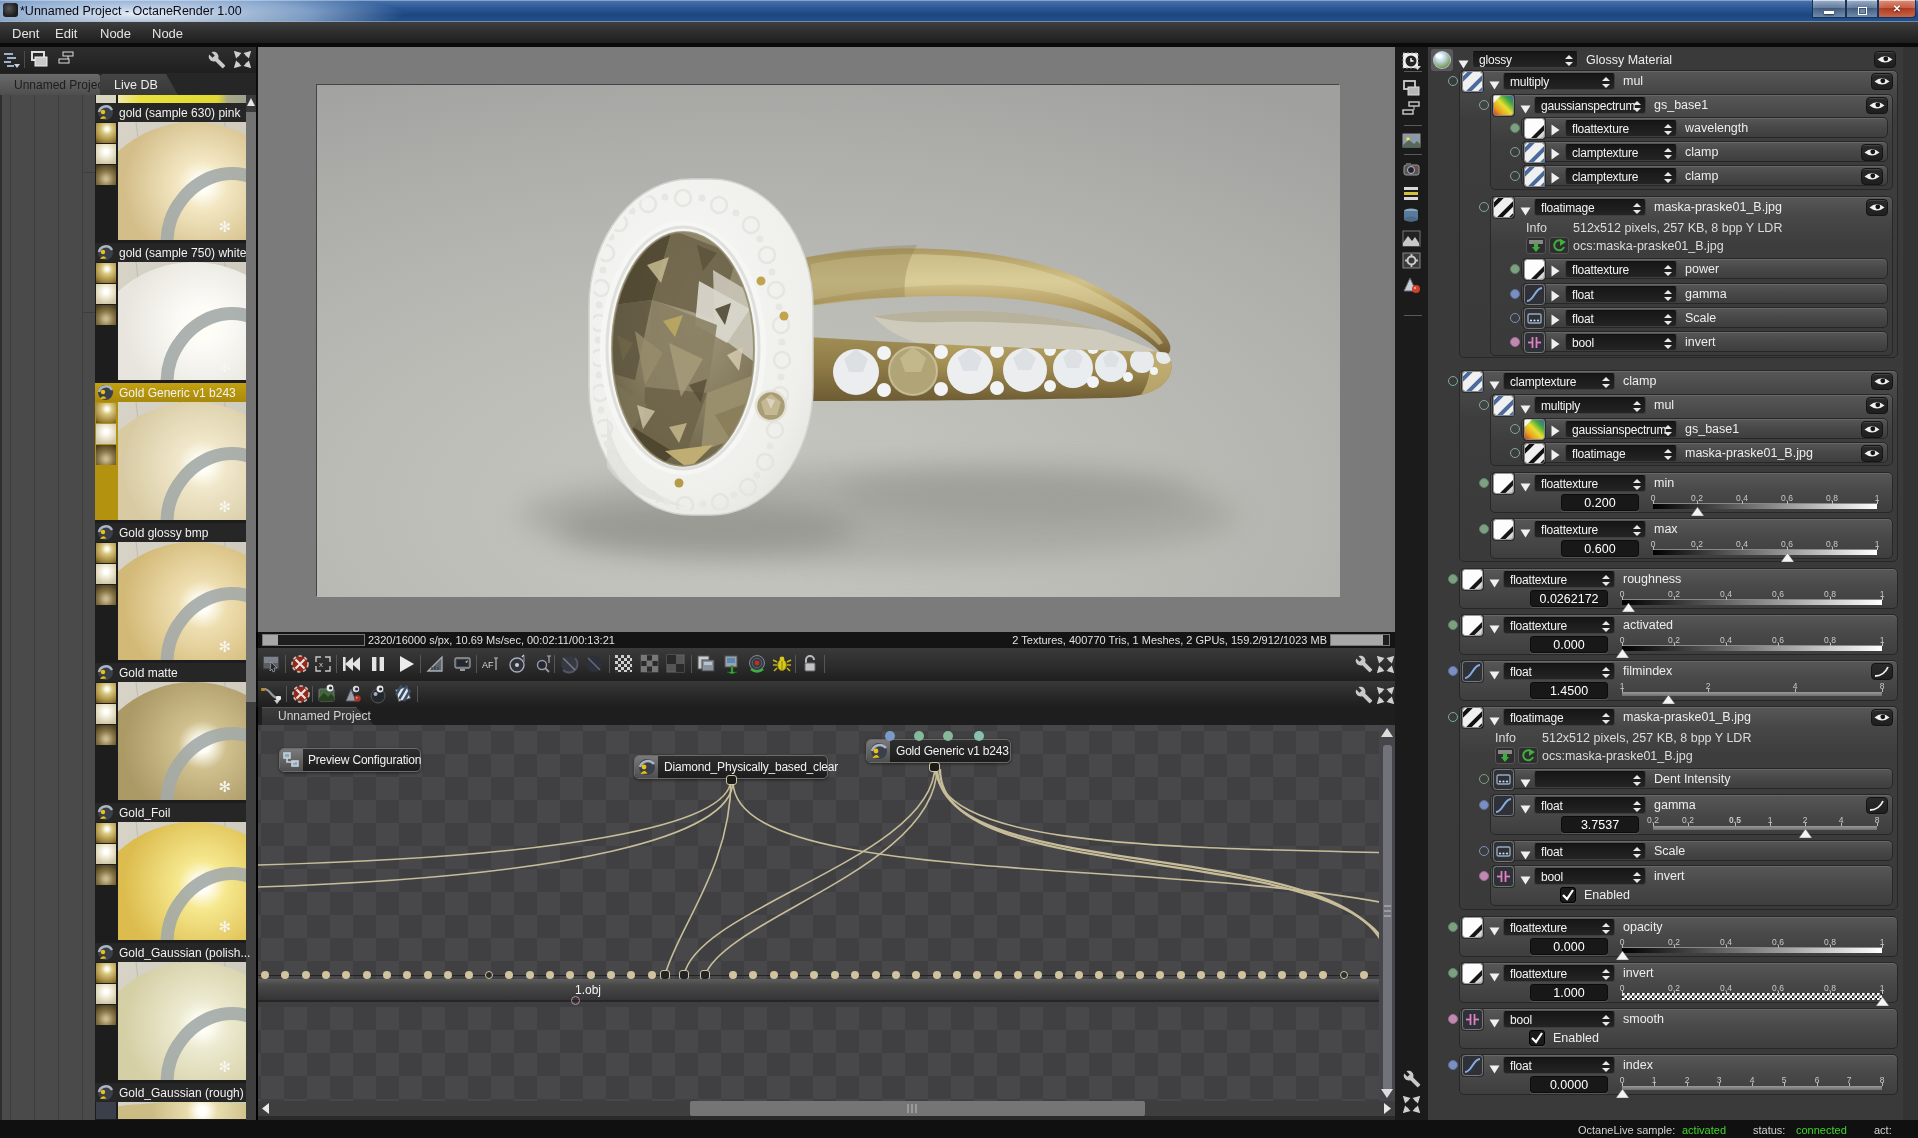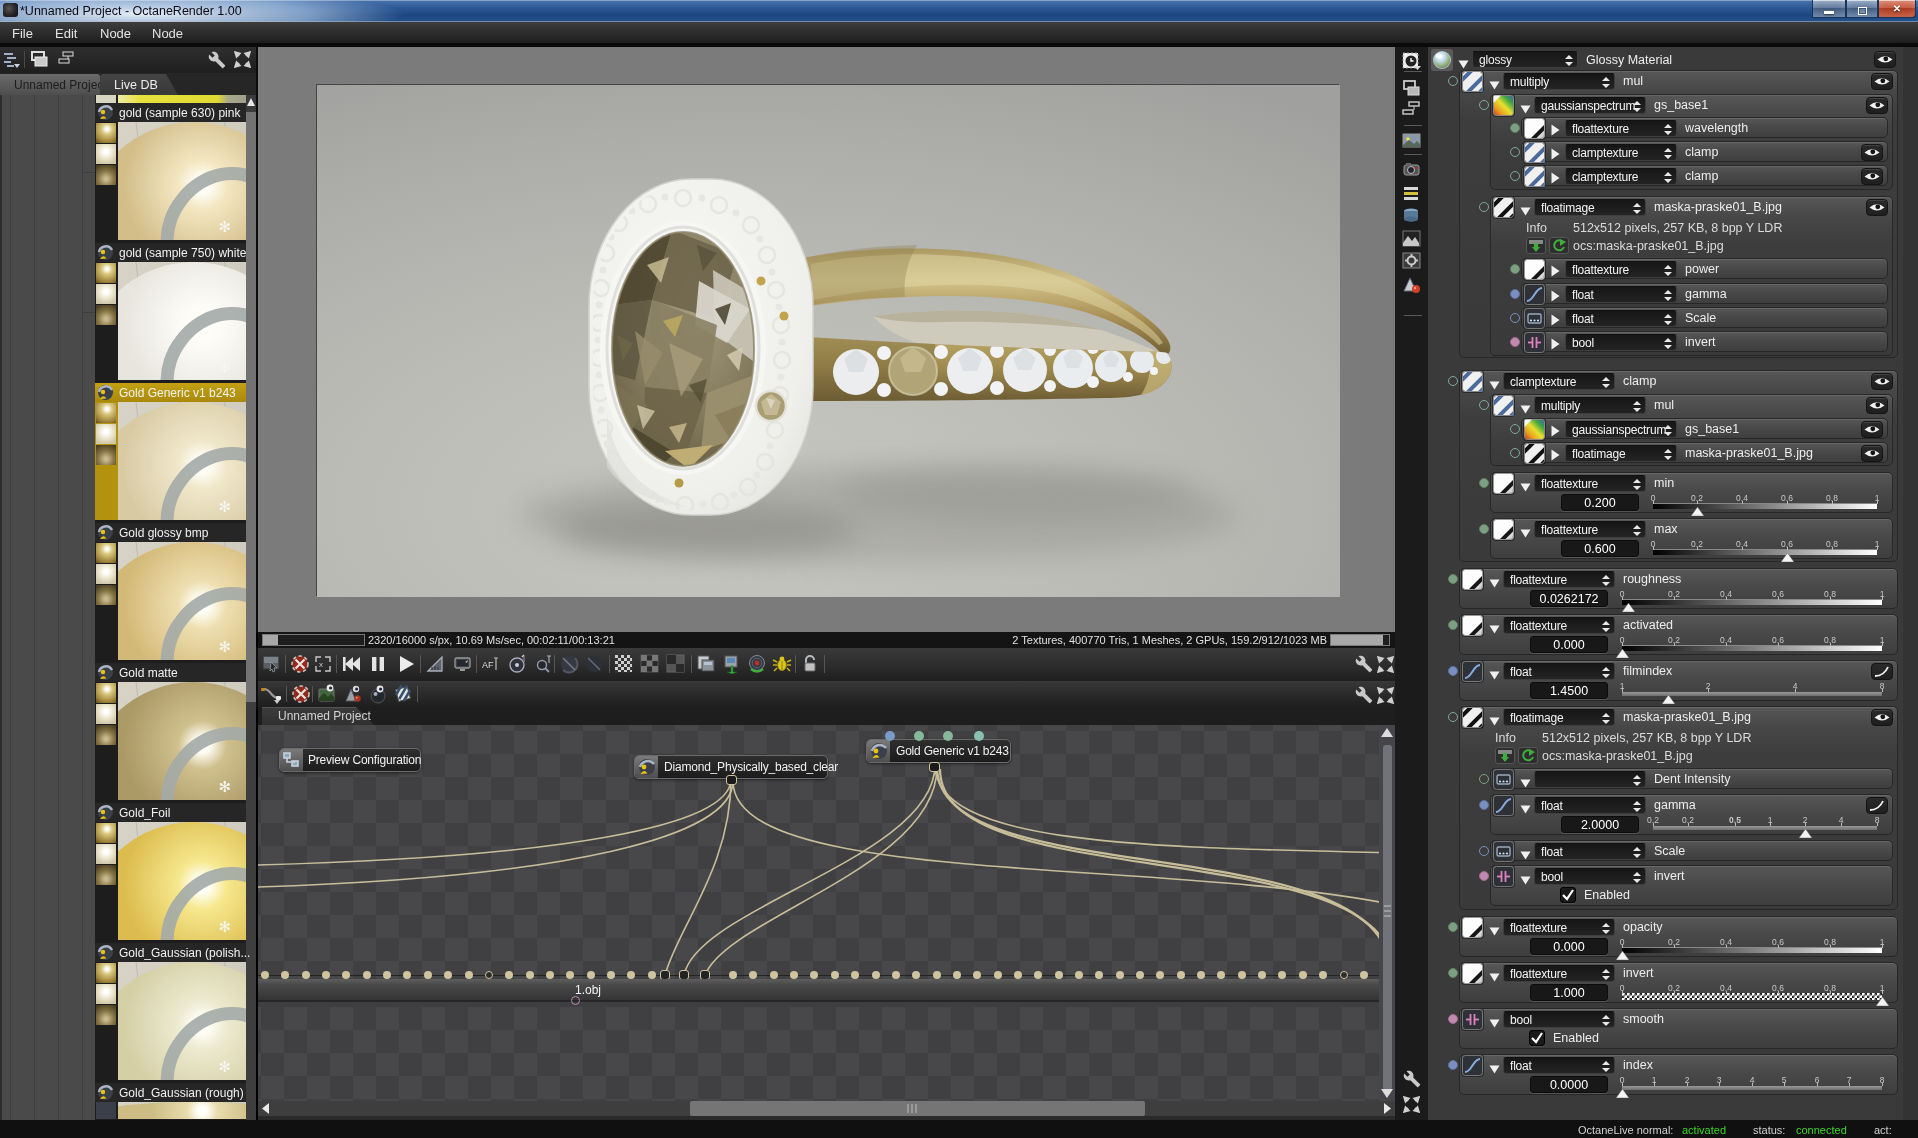--- a/index.html
+++ b/index.html
@@ -8,21 +8,21 @@
 <div style="position:absolute;left:0px;top:0px;width:1000px;height:22px;background:radial-gradient(ellipse 330px 30px at 140px 14px, rgba(240,246,253,0.95) 0%, rgba(200,222,245,0.55) 52%, rgba(120,160,210,0) 80%);"></div>
 <div style="position:absolute;left:0px;top:0px;width:1918px;height:1px;background:rgba(255,255,255,0.35);"></div>
 <div style="position:absolute;left:0px;top:21px;width:1918px;height:1px;background:rgba(175,185,195,0.55);"></div>
 <div style="position:absolute;left:3px;top:3px;width:15px;height:14px;background:radial-gradient(circle at 40% 40%,#555 0%,#222 60%,#111 100%);border-radius:3px;"></div>
 <div style="position:absolute;left:20px;top:4px;width:700px;height:16px;color:#0a0a14;font-size:12.5px;">*Unnamed Project - OctaneRender 1.00</div>
 <div style="position:absolute;left:1812px;top:0px;width:34px;height:18px;background:linear-gradient(180deg,#9cb0ca 0%,#62799c 45%,#3c5579 50%,#54749c 100%);border:1px solid #16335c;border-top:none;box-shadow:inset 0 1px 0 rgba(255,255,255,0.6),inset 0 -5px 8px rgba(255,255,255,0.18);color:#fff;font-size:10px;font-weight:bold;text-align:center;line-height:17px;text-shadow:0 1px 2px rgba(0,0,0,0.6);"><span style="position:relative;top:2px;">▬</span></div>
 <div style="position:absolute;left:1846px;top:0px;width:32px;height:18px;background:linear-gradient(180deg,#9cb0ca 0%,#62799c 45%,#3c5579 50%,#54749c 100%);border:1px solid #16335c;border-top:none;box-shadow:inset 0 1px 0 rgba(255,255,255,0.6),inset 0 -5px 8px rgba(255,255,255,0.18);color:#fff;font-size:10px;font-weight:bold;text-align:center;line-height:17px;text-shadow:0 1px 2px rgba(0,0,0,0.6);"><span style="display:inline-block;width:9px;height:8px;border:1px solid #fff;box-shadow:inset 0 0 0 1px rgba(20,40,70,.5);background:rgba(190,210,235,.3);position:relative;top:3px;"></span></div>
 <div style="position:absolute;left:1878px;top:0px;width:38px;height:18px;background:linear-gradient(180deg,#dc8d7a 0%,#c55a40 45%,#a93318 50%,#bc4626 100%);border:1px solid #16335c;border-top:none;border-bottom-right-radius:4px;box-shadow:inset 0 1px 0 rgba(255,255,255,0.6),inset 0 -5px 8px rgba(255,255,255,0.18);color:#fff;font-size:10px;font-weight:bold;text-align:center;line-height:17px;text-shadow:0 1px 2px rgba(0,0,0,0.6);">✕</div>
 <div style="position:absolute;left:0px;top:22px;width:1918px;height:25px;background:linear-gradient(180deg,#3e3e3e 0%,#2c2c2c 45%,#181818 100%);"></div>
 <div style="position:absolute;left:0px;top:43px;width:1918px;height:4px;background:#0a0a0a;"></div>
-<div style="position:absolute;left:12px;top:26px;color:#e4e4e4;font-size:13px;">File</div>
+<div style="position:absolute;left:12px;top:26px;color:#e4e4e4;font-size:13px;">Dent</div>
 <div style="position:absolute;left:55px;top:26px;color:#e4e4e4;font-size:13px;">Edit</div>
 <div style="position:absolute;left:100px;top:26px;color:#e4e4e4;font-size:13px;">Node</div>
 <div style="position:absolute;left:152px;top:26px;color:#e4e4e4;font-size:13px;">Node</div>
 <div style="position:absolute;left:0px;top:47px;width:256px;height:1073px;background:#232323;"></div>
 <div style="position:absolute;left:0px;top:47px;width:256px;height:26px;background:linear-gradient(180deg,#2e2e2e,#1f1f1f);"></div>
 <div style="position:absolute;left:3px;top:51px;width:17px;height:17px;"><svg width="17" height="17">
       <g stroke="#9fb0c8" stroke-width="2">
         <line x1="1" y1="3" x2="10" y2="3"></line>
         <line x1="4" y1="7" x2="13" y2="7"></line>
         <line x1="1" y1="11" x2="8" y2="11"></line>
@@ -1462,21 +1462,21 @@
 <div style="position:absolute;left:1534px;top:797px;width:112px;height:17px;background:linear-gradient(180deg,#161616,#242424);border:1px solid #3e3e3e;border-top-color:#111;border-radius:3px;"></div>
 <div style="position:absolute;left:1541px;top:799px;color:#f4f4f4;font-size:12px;letter-spacing:-0.2px;">float</div>
 <div style="position:absolute;left:1632px;top:799px;width:10px;height:13px;"><svg width="10" height="13">
       <polygon points="5,1 9,5 1,5" fill="#e8e8e8"></polygon>
       <polygon points="5,12 9,8 1,8" fill="#e8e8e8"></polygon>
     </svg></div>
 <div style="position:absolute;left:1654px;top:798px;color:#ededed;font-size:12.5px;">gamma</div>
 <div style="position:absolute;left:1866px;top:797px;width:22px;height:17px;background:linear-gradient(180deg,#2a2a2a,#1f1f1f);border:1px solid #141414;border-radius:4px;"><svg width="20" height="15">
       <path d="M3 12 Q 12 12 16 3" fill="none" stroke="#f0f0f0" stroke-width="1.8"></path>
     </svg></div>
-<div style="position:absolute;left:1561px;top:816px;width:78px;height:17px;background:#181818;border:1px solid #0c0c0c;border-radius:3px;box-shadow:0 1px 0 rgba(255,255,255,0.12);color:#fff;font-size:12.5px;text-align:center;line-height:16px;">2.0000</div>
+<div style="position:absolute;left:1561px;top:816px;width:78px;height:17px;background:#181818;border:1px solid #0c0c0c;border-radius:3px;box-shadow:0 1px 0 rgba(255,255,255,0.12);color:#fff;font-size:12.5px;text-align:center;line-height:16px;">3.7537</div>
 <div style="position:absolute;left:1641px;top:815px;width:24px;height:9px;color:#c9c9c9;font-size:8.5px;text-align:center;">0.2</div>
 <div style="position:absolute;left:1676px;top:815px;width:24px;height:9px;color:#c9c9c9;font-size:8.5px;text-align:center;">0.2</div>
 <div style="position:absolute;left:1723px;top:815px;width:24px;height:9px;color:#c9c9c9;font-size:8.5px;text-align:center;font-weight:bold;">0.5</div>
 <div style="position:absolute;left:1758px;top:815px;width:24px;height:9px;color:#c9c9c9;font-size:8.5px;text-align:center;">1</div>
 <div style="position:absolute;left:1793px;top:815px;width:24px;height:9px;color:#c9c9c9;font-size:8.5px;text-align:center;">2</div>
 <div style="position:absolute;left:1829px;top:815px;width:24px;height:9px;color:#c9c9c9;font-size:8.5px;text-align:center;">4</div>
 <div style="position:absolute;left:1865px;top:815px;width:24px;height:9px;color:#c9c9c9;font-size:8.5px;text-align:center;">8</div>
 <div style="position:absolute;left:1653px;top:826px;width:224px;height:4px;background:linear-gradient(180deg,#9a9a9a,#6e6e6e);"></div>
 <div style="position:absolute;left:1653px;top:823px;width:1px;height:3px;background:#bbb;"></div>
 <div style="position:absolute;left:1688px;top:823px;width:1px;height:3px;background:#bbb;"></div>
@@ -1660,16 +1660,16 @@
 <div style="position:absolute;left:1719px;top:1083px;width:1px;height:3px;background:#bbb;"></div>
 <div style="position:absolute;left:1752px;top:1083px;width:1px;height:3px;background:#bbb;"></div>
 <div style="position:absolute;left:1784px;top:1083px;width:1px;height:3px;background:#bbb;"></div>
 <div style="position:absolute;left:1817px;top:1083px;width:1px;height:3px;background:#bbb;"></div>
 <div style="position:absolute;left:1849px;top:1083px;width:1px;height:3px;background:#bbb;"></div>
 <div style="position:absolute;left:1882px;top:1083px;width:1px;height:3px;background:#bbb;"></div>
 <div style="position:absolute;left:1616px;top:1084px;width:13px;height:9px;"><svg width="13" height="9">
       <polygon points="6.5,0 13,9 0,9" fill="#f4f4f4" stroke="#666" stroke-width="0.5"></polygon>
     </svg></div>
 <div style="position:absolute;left:0px;top:1120px;width:1918px;height:18px;background:#101010;"></div>
-<div style="position:absolute;left:1578px;top:1124px;color:#d2d2d2;font-size:11px;">OctaneLive normal:</div>
+<div style="position:absolute;left:1578px;top:1124px;color:#d2d2d2;font-size:11px;">OctaneLive sample:</div>
 <div style="position:absolute;left:1682px;top:1124px;color:#3ed62c;font-size:11px;">activated</div>
 <div style="position:absolute;left:1753px;top:1124px;color:#d2d2d2;font-size:11px;">status:</div>
 <div style="position:absolute;left:1796px;top:1124px;color:#3ed62c;font-size:11px;">connected</div>
 <div style="position:absolute;left:1874px;top:1124px;color:#d2d2d2;font-size:11px;">act:</div>
 </body></html>

